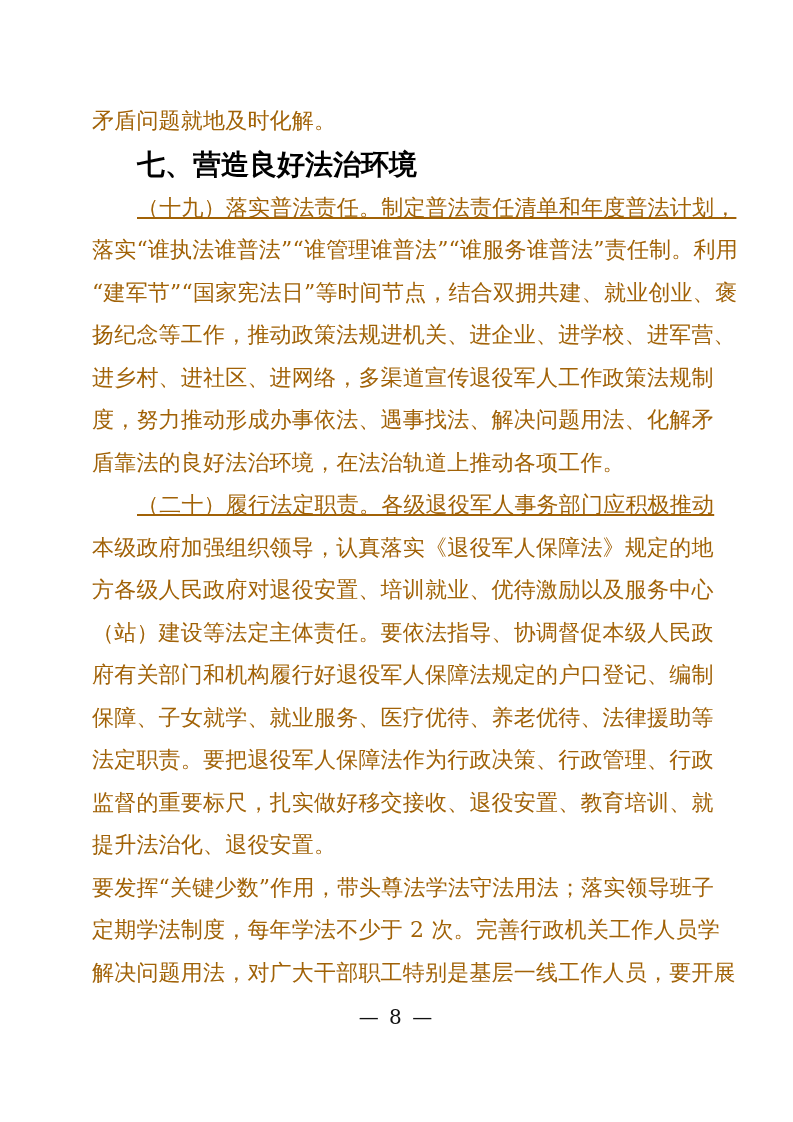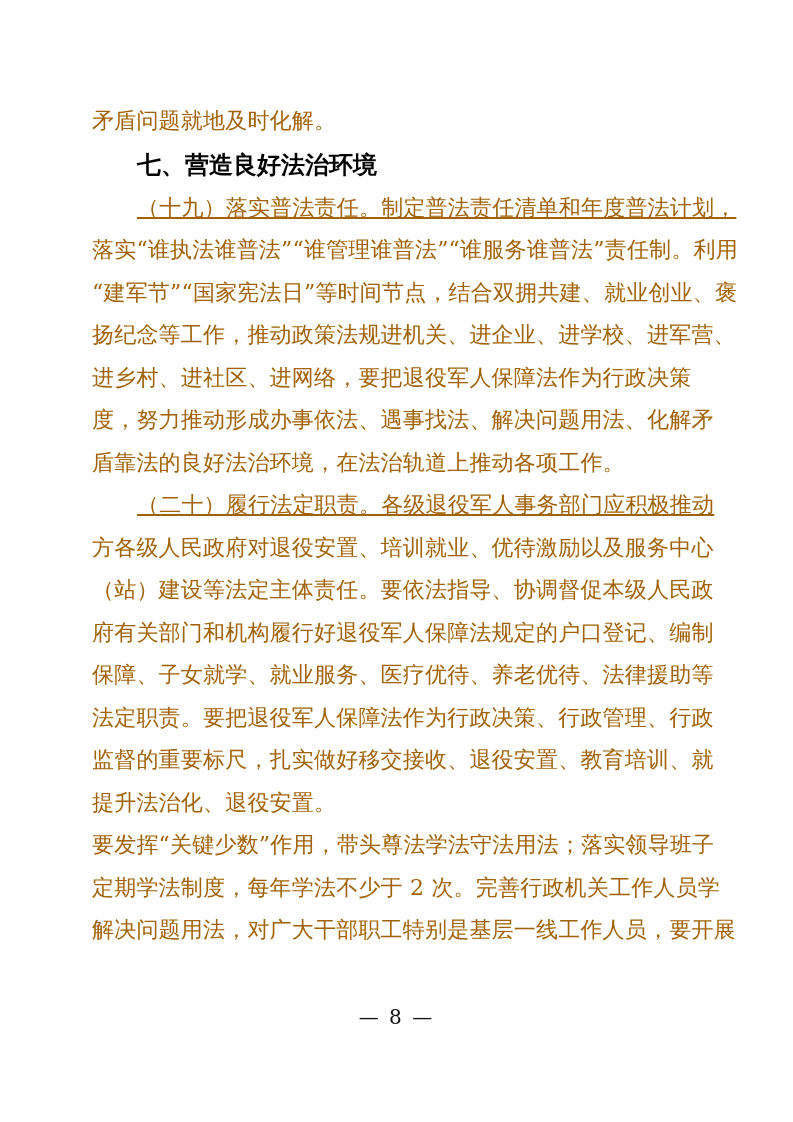--- a/index.html
+++ b/index.html
@@ -32,21 +32,21 @@
     letter-spacing: 0.2px;
     white-space: pre;
     text-align: justify;
   }
   .doc-line.indent {
     text-indent: 45px;
     text-decoration: underline;
   }
   .heading {
     font-family: "DejaVu Serif", serif;
-    font-size: 24px;
+    font-size: 28px;
     line-height: 44px;
     font-weight: bold;
     color: #000000;
     text-indent: 45px;
     white-space: pre;
   }
   .para {
     margin: 0;
   }
   .footer {
@@ -77,27 +77,28 @@
 
     <div class="para">
       <div class="heading">七、营造良好法治环境</div>
     </div>
 
     <div class="para">
       <div class="doc-line indent">（十九）落实普法责任。制定普法责任清单和年度普法计划，</div>
       <div class="doc-line">落实“谁执法谁普法”“谁管理谁普法”“谁服务谁普法”责任制。利用</div>
       <div class="doc-line">“建军节”“国家宪法日”等时间节点，结合双拥共建、就业创业、褒</div>
       <div class="doc-line">扬纪念等工作，推动政策法规进机关、进企业、进学校、进军营、</div>
-      <div class="doc-line">进乡村、进社区、进网络，要把退役军人保障法作为行政决策</div>
+      <div class="doc-line">进乡村、进社区、进网络，多渠道宣传退役军人工作政策法规制</div>
       <div class="doc-line">度，努力推动形成办事依法、遇事找法、解决问题用法、化解矛</div>
       <div class="doc-line">盾靠法的良好法治环境，在法治轨道上推动各项工作。</div>
     </div>
 
     <div class="para">
       <div class="doc-line indent">（二十）履行法定职责。各级退役军人事务部门应积极推动</div>
+      <div class="doc-line">本级政府加强组织领导，认真落实《退役军人保障法》规定的地</div>
       <div class="doc-line">方各级人民政府对退役安置、培训就业、优待激励以及服务中心</div>
       <div class="doc-line">（站）建设等法定主体责任。要依法指导、协调督促本级人民政</div>
       <div class="doc-line">府有关部门和机构履行好退役军人保障法规定的户口登记、编制</div>
       <div class="doc-line">保障、子女就学、就业服务、医疗优待、养老优待、法律援助等</div>
       <div class="doc-line">法定职责。要把退役军人保障法作为行政决策、行政管理、行政</div>
       <div class="doc-line">监督的重要标尺，扎实做好移交接收、退役安置、教育培训、就</div>
       <div class="doc-line">提升法治化、退役安置。</div>
     </div>
 
     <div class="para">

